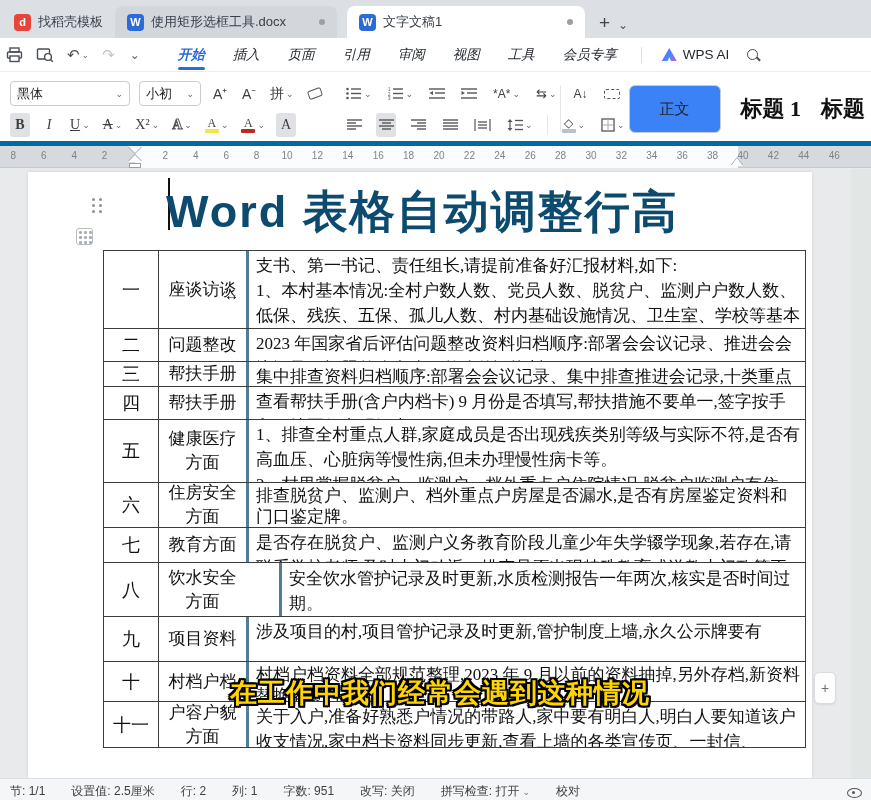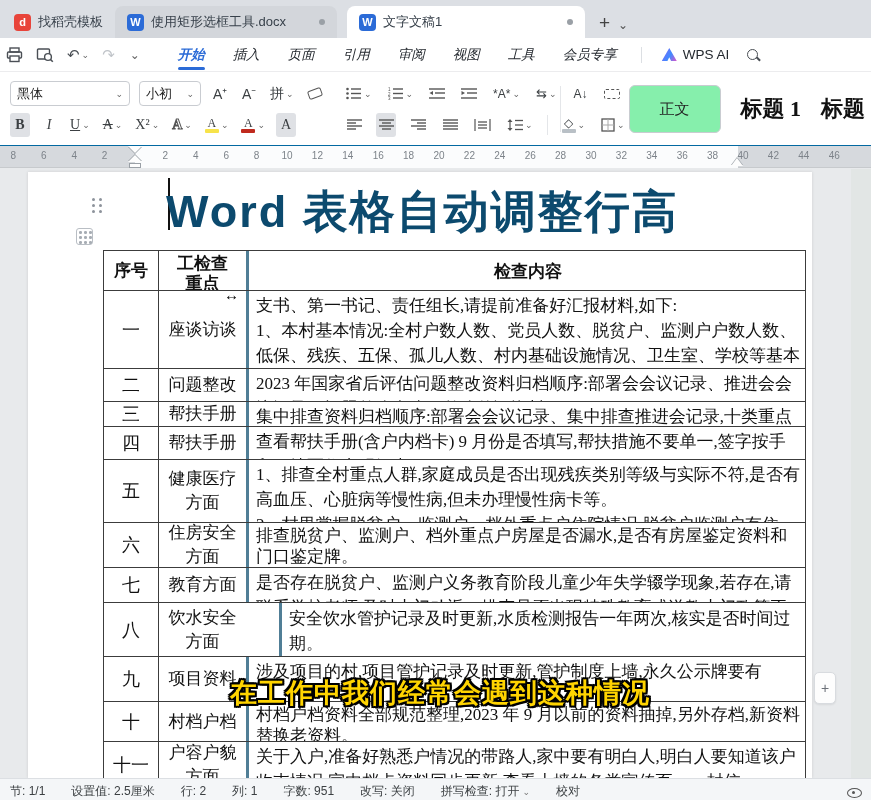--- a/index.html
+++ b/index.html
@@ -31,41 +31,41 @@
   .menu-item { padding:7px 14px; font-size:13.5px; color:#24292f; position:relative; cursor:default;font-style:italic; }
   .menu-item.active { color:#2b6bd7; font-weight:bold; }
   .menu-item.active::after { content:""; position:absolute; left:14px; right:14px; bottom:1px; height:3px; border-radius:2px; background:#2b6bd7; }
   .menu-sep { width:1px; height:16px; background:#dcdfe3; margin:0 10px; }
   .wpsai { display:flex; align-items:center; gap:6px; font-size:13.5px; color:#24292f; padding:0 10px; }
   .ai-tri { width:15px; height:13px; background:linear-gradient(120deg,#8a5cf6,#3f8cff 55%,#e052c8); clip-path:polygon(50% 0,100% 100%,62% 100%,50% 72%,38% 100%,0 100%); }
   .search-glass { width:11px; height:11px; border:1.6px solid #4a4f55; border-radius:50%; position:relative; margin-left:8px; }
   .search-glass::after { content:""; position:absolute; width:5px; height:1.6px; background:#4a4f55; transform:rotate(45deg); right:-4px; bottom:-1px; }
 
   
-  .ribbon { position:absolute; left:0; top:72px; width:871px; height:74px; background:#fff; border-bottom:1px solid #0369a1; }
+  .ribbon { position:absolute; left:0; top:72px; width:871px; height:74px; background:#fff; border-bottom:5px solid #0369a1; }
   .rib-left { position:absolute; left:10px; top:6px; }
   .rib-row { display:flex; align-items:center; height:31px; gap:9px; }
   .selbox { border:1px solid #c9ccd1; border-radius:4px; height:25px; display:flex; align-items:center; padding:0 6px; gap:14px; font-size:13px; color:#222; }
   .selbox .chev, .chev { font-size:9px; color:#666; }
   .rbtn { display:flex; align-items:center; justify-content:center; min-width:20px; height:24px; border-radius:3px; color:#3c4043; font-size:14px; gap:1px; padding:0 2px; }
   .rbtn.pressed { background:#dfe1e5; }
   .rbtn .chev { margin-left:1px; }
   .fx { font-family:"Liberation Serif", serif; }
   .u-line { text-decoration:underline; }
   .strike { text-decoration:line-through; }
   .outlineA { color:#fff; -webkit-text-stroke:1px #555; font-weight:bold; }
   .barA { display:flex; flex-direction:column; align-items:center; line-height:12px; }
   .barA .bar { width:14px; height:4px; border-radius:1px; }
   .eraser { width:14px; height:9px; border:1.4px solid #555; border-radius:2px; transform:rotate(-20deg); }
   .dashedbox { width:16px; height:10px; border:1.4px dashed #555; border-radius:2px; }
   svg.licon { display:block; }
   .rib-mid { position:absolute; left:344px; top:6px; }
   .rib-sep { position:absolute; left:560px; top:14px; width:1px; height:46px; background:#e4e6e9; }
   .styles-gallery { position:absolute; right:6px; top:10px; height:54px; display:flex; align-items:center; gap:20px; }
-  .style-normal { width:92px; height:48px; border:1px solid #c9ccd1; border-radius:6px; display:flex; align-items:center; justify-content:center; font-family:"Liberation Serif", serif; font-size:15px; color:#222; background:#86efac; }
+  .style-normal { width:92px; height:48px; border:1px solid #c9ccd1; border-radius:6px; display:flex; align-items:center; justify-content:center; font-family:"Liberation Serif", serif; font-size:15px; color:#222; background:#3b82f6; }
   .style-h { font-family:"Liberation Serif", serif; font-weight:bold; font-size:22px; color:#111; white-space:nowrap; }
 
   
   .ruler { position:absolute; left:0; top:146px; width:871px; height:22px; background:#d6d9dd; border-bottom:1px solid #c7cacd; }
   .ruler-active { position:absolute; left:135px; top:0; width:603px; height:22px; background:#fbfcfd; }
   .ruler-num { position:absolute; top:4px; transform:translateX(-50%); font-size:10px; color:#7d838a; }
   .ind-top { position:absolute; left:128px; top:0; width:0; height:0; border-left:7px solid transparent; border-right:7px solid transparent; border-top:7px solid #fdfdfd; filter:drop-shadow(0 1px 0 #9aa0a6); }
   .ind-bot { position:absolute; left:128px; top:9px; width:0; height:0; border-left:7px solid transparent; border-right:7px solid transparent; border-bottom:7px solid #fdfdfd; filter:drop-shadow(0 -1px 0 #9aa0a6); }
   .ind-box { position:absolute; left:129px; top:17px; width:12px; height:5px; background:#fdfdfd; border:1px solid #9aa0a6; }
   .ind-right { position:absolute; left:731px; top:12px; width:0; height:0; border-left:6px solid transparent; border-right:6px solid transparent; border-bottom:8px solid #fdfdfd; filter:drop-shadow(0 -1px 0 #9aa0a6); }
@@ -427,26 +427,20 @@
         <i></i>
         <i></i>
         <i></i>
         <i></i>
         <i></i>
         <i></i>
         <i></i>
         <i></i>
       </div>
     <div class="doc-table">
-        <div class="trow header" style="height: 40px;">
-          <div class="c1">序号</div>
-          <div class="c2">工检查
-重点</div>
-          <div class="c3" style="border-left-color: rgb(80, 126, 150);">检查内容</div>
-        </div>
         <div class="trow" style="height: 78px;">
           <div class="c1">一</div>
           <div class="c2">座谈访谈</div>
           <div class="c3" style="border-left-color: rgb(80, 126, 150);">支书、第一书记、责任组长,请提前准备好汇报材料,如下:
 1、本村基本情况:全村户数人数、党员人数、脱贫户、监测户户数人数、低保、残疾、五保、孤儿人数、村内基础设施情况、卫生室、学校等基本情况</div>
         </div>
         <div class="trow" style="height: 33px;">
           <div class="c1">二</div>
           <div class="c2">问题整改</div>
           <div class="c3" style="border-left-color: rgb(80, 126, 150);">2023 年国家省后评估问题整改资料归档顺序:部署会会议记录、推进会会议记录、问题整改台账、整改佐证资料</div>

